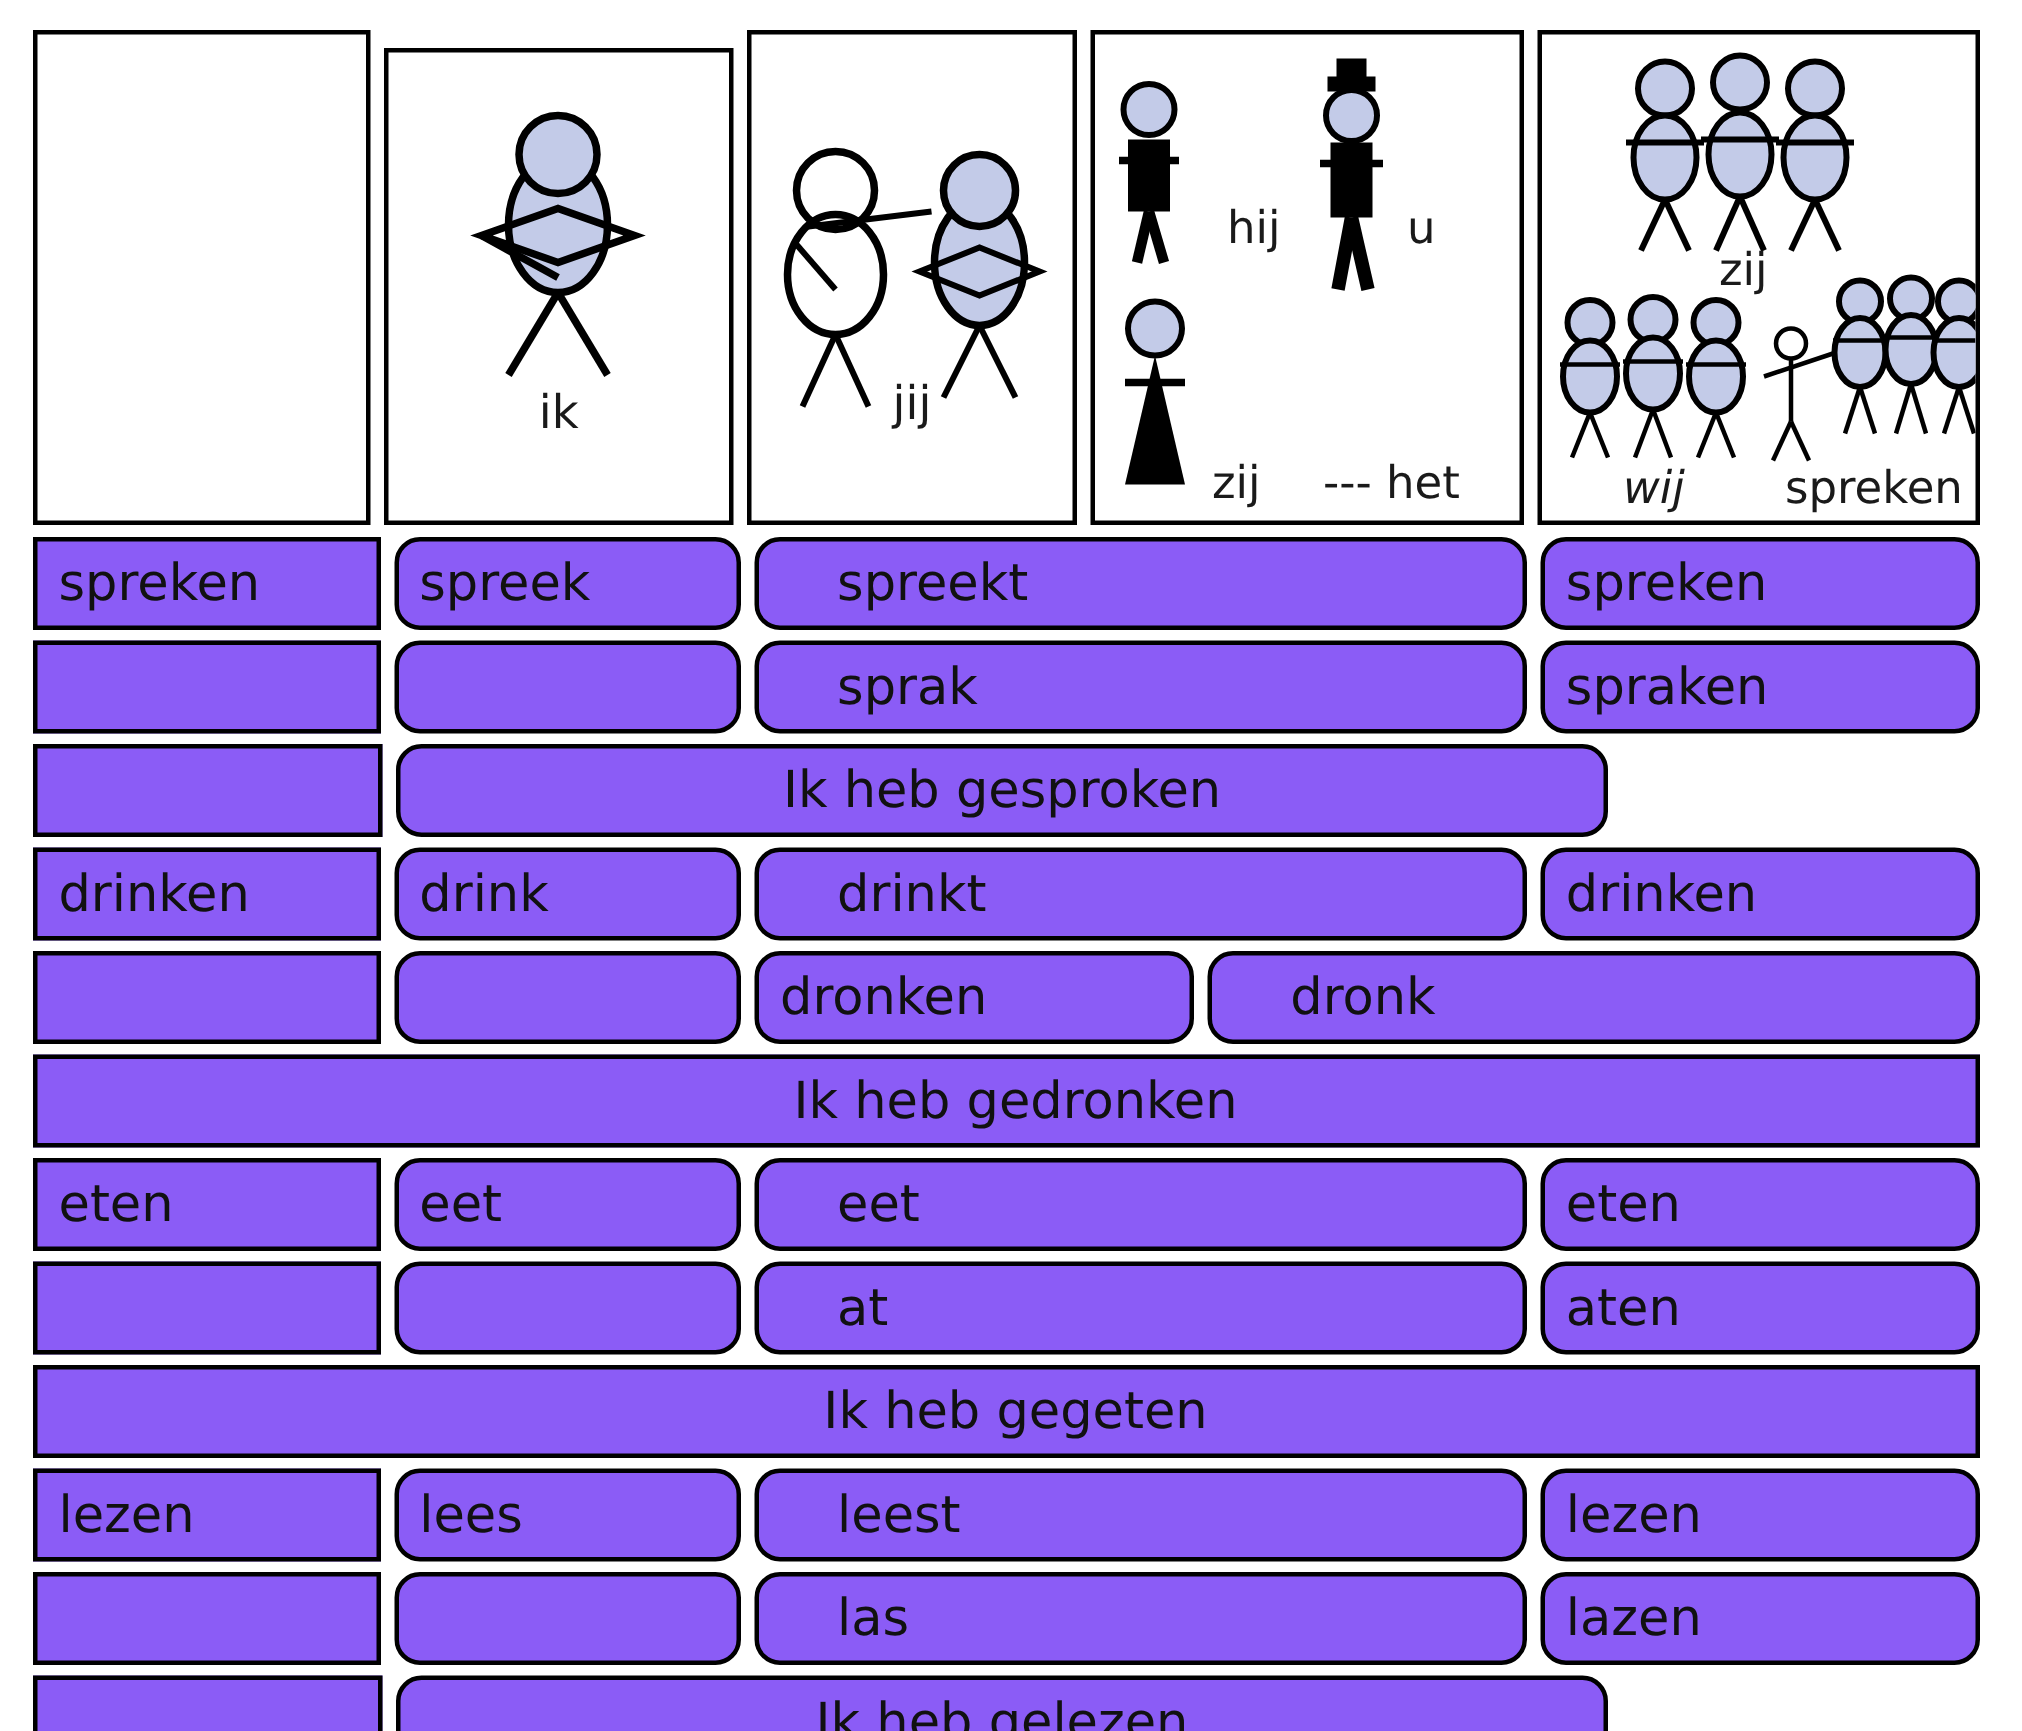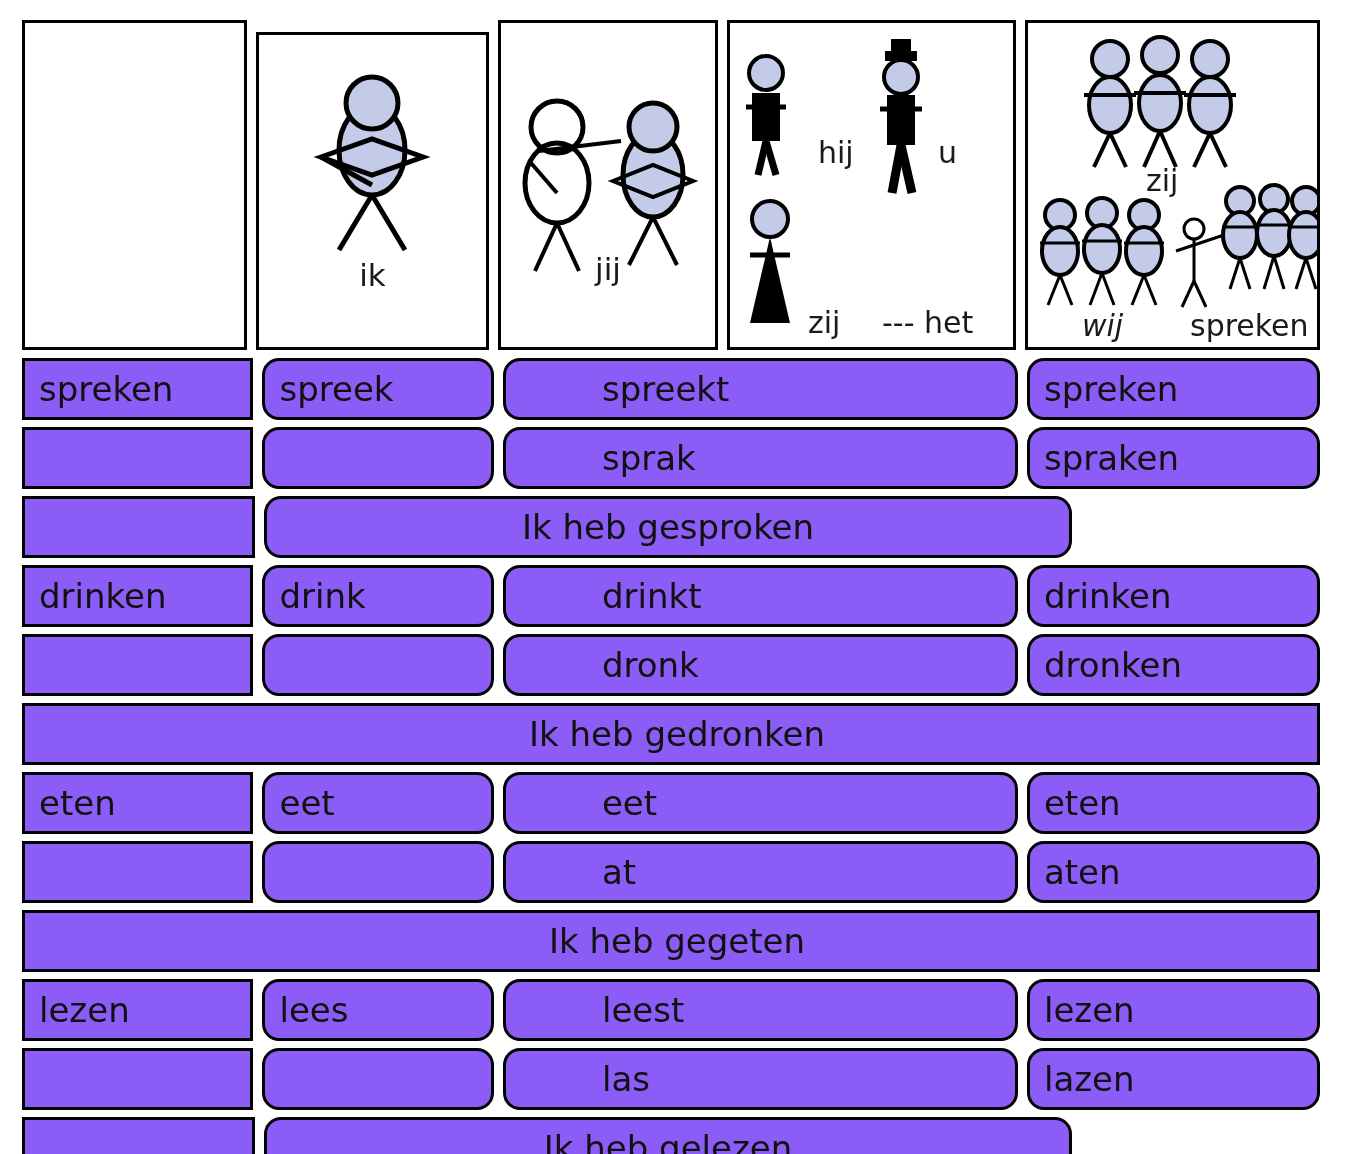--- a/index.html
+++ b/index.html
@@ -75,21 +75,21 @@
     white-space: nowrap;
   }
   .cell + .cell { margin-left: 9px; border-radius: 17px; }
 
   .w1 { width: 233px; }
   .w2 { width: 233px; }
   .w3 { width: 518px; }          
   .w4 { width: 295px; }
   .w-full { width: 1298px; justify-content: center; padding-left: 12px; }
   .w-23 { width: 808px; justify-content: center; padding-left: 0; }
-  .c3text { padding-left: 96px; }
+  .c3text { padding-left: 52px; }
 
   .empty { }
 
   
   svg { display: block; }
 </style>
 </head>
 <body>
 
 <div class="sheet">
@@ -260,22 +260,22 @@
 
     <div class="row">
       <div class="cell w1">drinken</div>
       <div class="cell w2">drink</div>
       <div class="cell w3 c3text">drinkt</div>
       <div class="cell w4">drinken</div>
     </div>
     <div class="row">
       <div class="cell w1 empty"></div>
       <div class="cell w2 empty"></div>
+      <div class="cell w4">dronken</div>
       <div class="cell w3 c3text">dronk</div>
-      <div class="cell w4">dronken</div>
     </div>
     <div class="row">
       <div class="cell w-full">Ik heb gedronken</div>
     </div>
 
     <div class="row">
       <div class="cell w1">eten</div>
       <div class="cell w2">eet</div>
       <div class="cell w3 c3text">eet</div>
       <div class="cell w4">eten</div>

